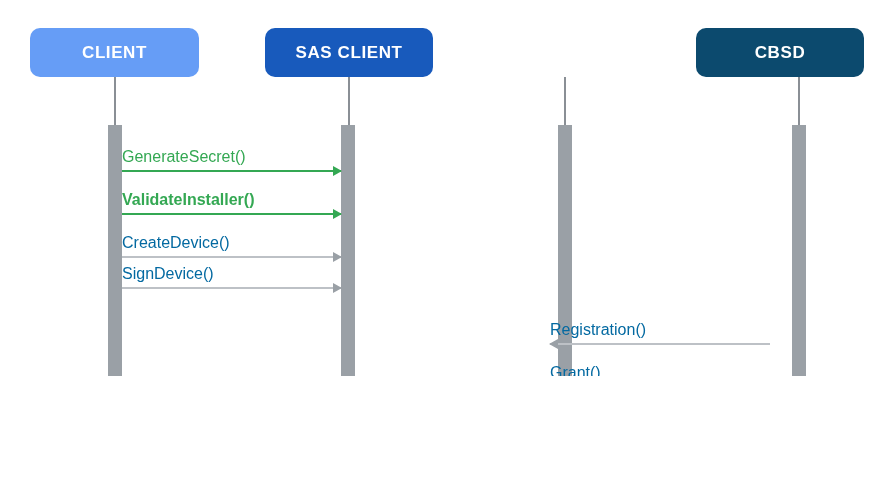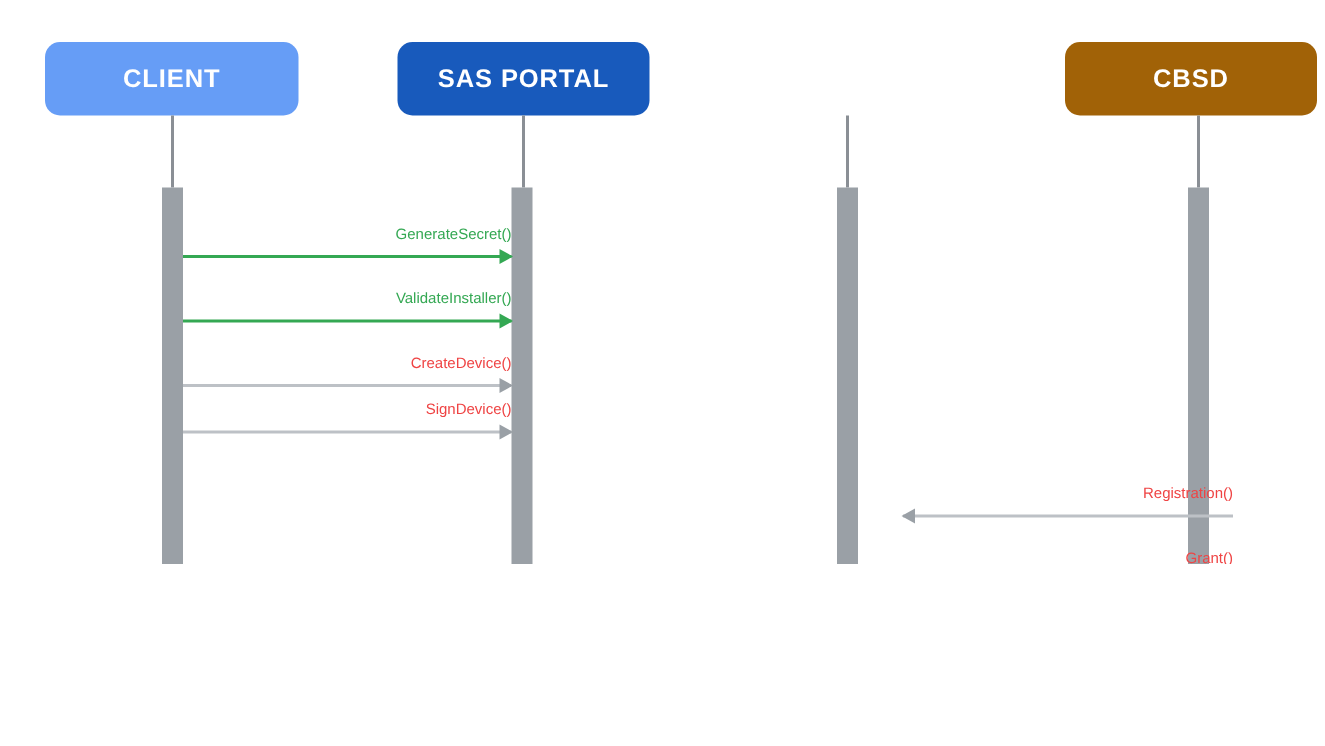--- a/index.html
+++ b/index.html
@@ -27,21 +27,21 @@
     align-items: center;
     justify-content: center;
     color: #ffffff;
     font-weight: 700;
     font-size: 17px;
     letter-spacing: 0.6px;
   }
   .box-client     { left: 18px;  width: 169px; background: #669DF6; }
   .box-sas-portal { left: 253px; width: 168px; background: #185ABC; }
   .box-sas        { left: 469px; width: 168px; background: #185ABC; }
-  .box-cbsd       { left: 698px; width: 168px; background: #a16207; }
+  .box-cbsd       { left: 684px; width: 168px; background: #0c4a6e; }
 
   
   .lifeline {
     position: absolute;
     top: 77px;
     height: 48px;
     width: 2px;
     background: #8A8F95;
   }
   .ll-client     { left: 102px; }
@@ -58,26 +58,26 @@
     background: #9AA0A6;
   }
   .act-client     { left: 96px;  }
   .act-sas-portal { left: 329px; }
   .act-sas        { left: 546px; }
   .act-cbsd       { left: 780px; }
 
   
   .message {
     position: absolute;
-    text-align: right;
-    font-size: 10px;
+    text-align: left;
+    font-size: 16px;
     line-height: 16px;
   }
   .msg-left-group  { left: 110px; width: 219px; }
-  .msg-right-group { left: 590px; width: 220px; }
+  .msg-right-group { left: 538px; width: 220px; }
 
   .msg-label { display: block; margin-bottom: 5px; }
   .msg-arrow {
     position: relative;
     height: 2px;
   }
   .head {
     position: absolute;
     width: 0;
     height: 0;
@@ -94,43 +94,43 @@
     border-top: 5px solid transparent;
     border-bottom: 5px solid transparent;
     border-right: 9px solid;
   }
 
   
   .green .msg-label { color: #34A853; }
   .green .msg-arrow { background: #34A853; }
   .green .head-right { border-left-color: #34A853; }
 
-  .gray .msg-label { color: #ef4444; }
+  .gray .msg-label { color: #0369a1; }
   .gray .msg-arrow { background: #BDC1C6; }
   .gray .head-right { border-left-color: #9AA0A6; }
   .gray .head-left  { border-right-color: #9AA0A6; }
 
   
   .m1 { top: 149px; }
-  .m2 { top: 192px; }
+  .m2 { top: 192px; font-weight: bold; }
   .m3 { top: 235px; }
   .m4 { top: 266px; }
   .m5 { top: 322px; }
   .m6 { top: 365px; }
 </style>
 </head>
 <body>
 
 <div class="canvas">
 
   <div class="actor-box box-client">
     <span>CLIENT</span>
   </div>
   <div class="actor-box box-sas-portal">
-    <span>SAS PORTAL</span>
+    <span>SAS CLIENT</span>
   </div>
   <div class="actor-box box-cbsd">
     <span>CBSD</span>
   </div>
 
   <div class="lifeline ll-client"></div>
   <div class="lifeline ll-sas-portal"></div>
   <div class="lifeline ll-sas"></div>
   <div class="lifeline ll-cbsd"></div>
 

